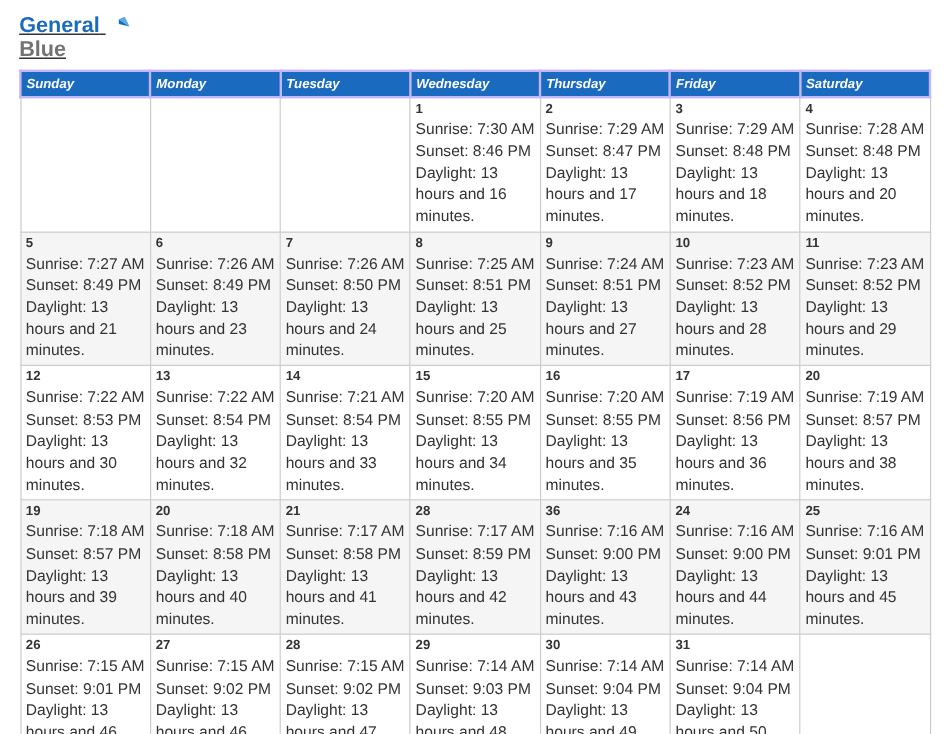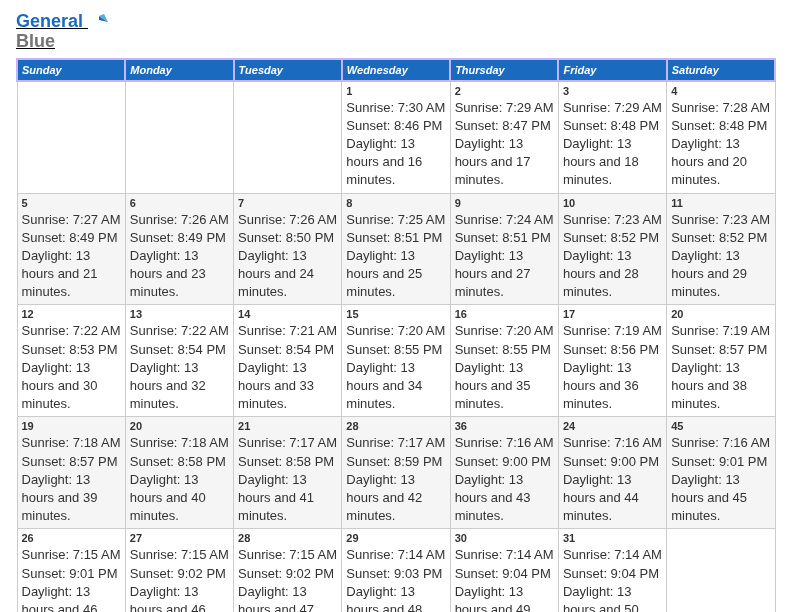--- a/index.html
+++ b/index.html
@@ -232,21 +232,21 @@
           </td>
           <td>
             <span class="day-number">36</span>
             <div class="day-info">Sunrise: 7:16 AM<br>Sunset: 9:00 PM<br>Daylight: 13 hours and 43 minutes.</div>
           </td>
           <td>
             <span class="day-number">24</span>
             <div class="day-info">Sunrise: 7:16 AM<br>Sunset: 9:00 PM<br>Daylight: 13 hours and 44 minutes.</div>
           </td>
           <td>
-            <span class="day-number">45</span>
+            <span class="day-number">25</span>
             <div class="day-info">Sunrise: 7:16 AM<br>Sunset: 9:01 PM<br>Daylight: 13 hours and 45 minutes.</div>
           </td>
         </tr>
         <tr class="row-odd">
           <td>
             <span class="day-number">26</span>
             <div class="day-info">Sunrise: 7:15 AM<br>Sunset: 9:01 PM<br>Daylight: 13 hours and 46 minutes.</div>
           </td>
           <td>
             <span class="day-number">27</span>

